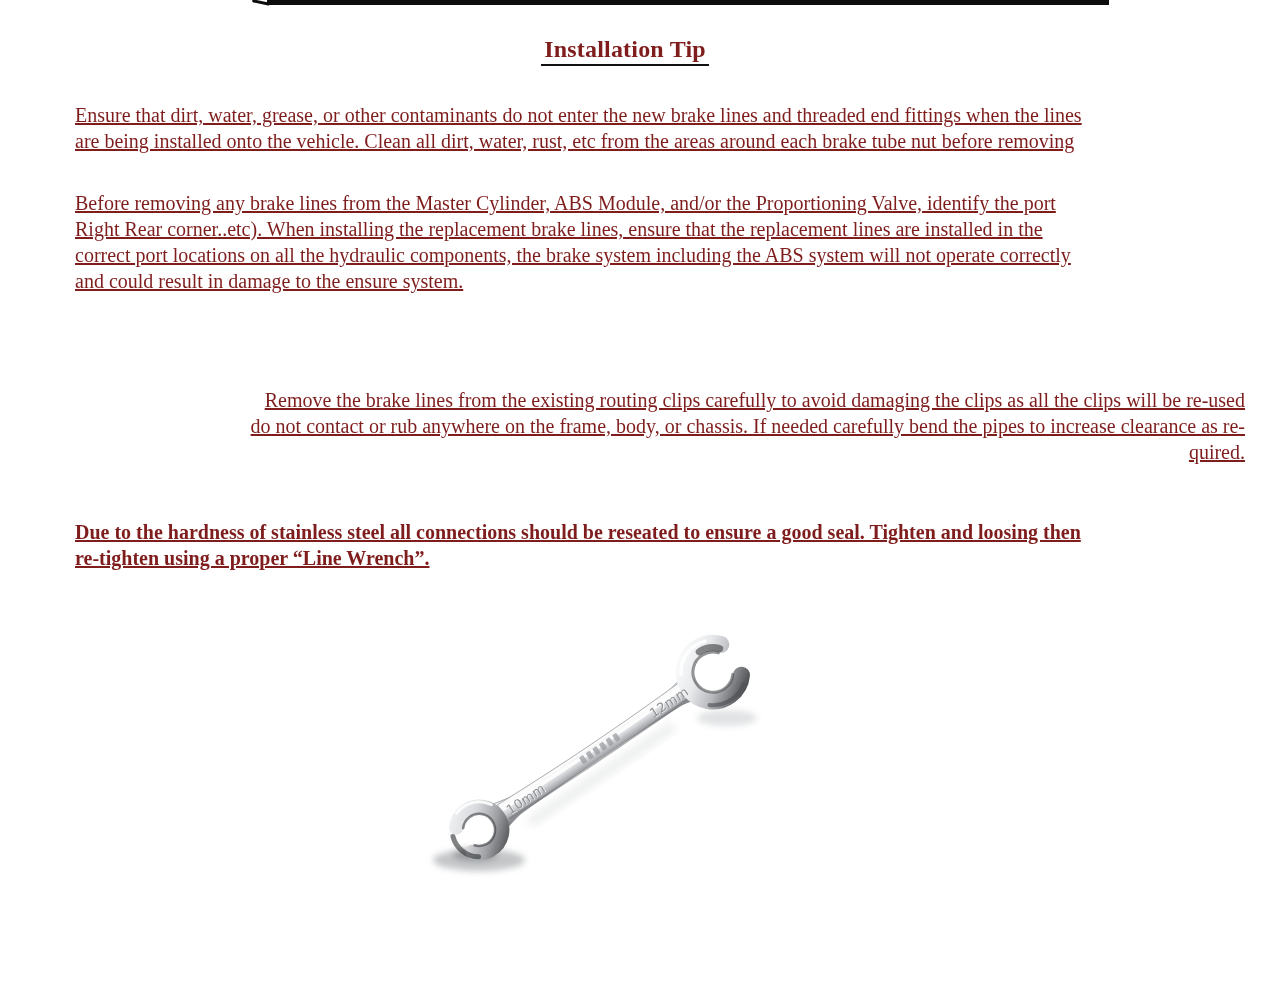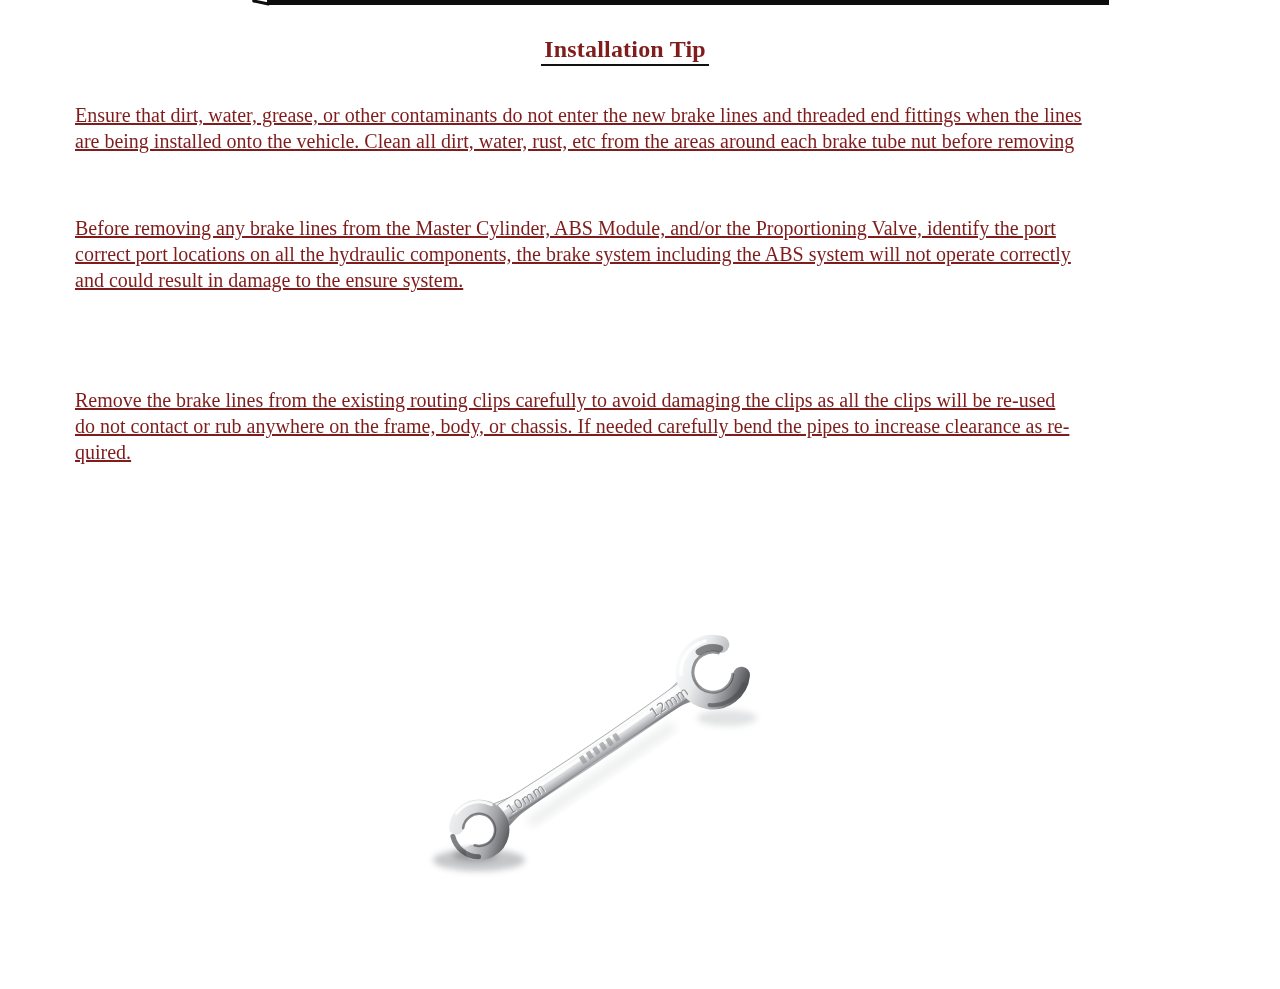--- a/index.html
+++ b/index.html
@@ -32,22 +32,22 @@
     letter-spacing:.2px;
   }
   .doc{position:absolute;left:0;top:0;width:1280px;height:989px;}
   .para{
     position:absolute;left:63px;width:1170px;
     font-size:20px;line-height:26px;
     white-space:nowrap;
   }
   .para .line{display:block;text-decoration:underline;}
   .para:nth-child(1){top:102px;}
-  .para:nth-child(2){top:215px;}
-  .para:nth-child(3){top:387px;}
+  .para:nth-child(2){top:190px;}
+  .para:nth-child(3){top:387px;text-align:right;}
   .para:nth-child(4){top:519px;font-weight:bold;}
   .wrench-wrap{position:absolute;left:415px;top:622px;width:360px;height:275px;}
   .stamp{font-family:"DejaVu Sans",sans-serif;font-size:13px;letter-spacing:.5px;}
 </style>
 </head>
 <body>
 
 <div class="page">
 
   <div class="artifact-bar"></div>
@@ -57,27 +57,32 @@
     <span class="title">Installation Tip</span>
   </div>
 
   <div class="doc">
       <div class="para normal">
         <div class="line">Ensure that dirt, water, grease, or other contaminants do not enter the new brake lines and threaded end fittings when the lines</div>
         <div class="line">are being installed onto the vehicle. Clean all dirt, water, rust, etc from the areas around each brake tube nut before removing</div>
       </div>
       <div class="para normal">
         <div class="line">Before removing any brake lines from the Master Cylinder, ABS Module, and/or the Proportioning Valve, identify the port</div>
+        <div class="line">Right Rear corner..etc). When installing the replacement brake lines, ensure that the replacement lines are installed in the</div>
         <div class="line">correct port locations on all the hydraulic components, the brake system including the ABS system will not operate correctly</div>
         <div class="line">and could result in damage to the ensure system.</div>
       </div>
       <div class="para normal">
         <div class="line">Remove the brake lines from the existing routing clips carefully to avoid damaging the clips as all the clips will be re-used</div>
         <div class="line">do not contact or rub anywhere on the frame, body, or chassis. If needed carefully bend the pipes to increase clearance as re-</div>
         <div class="line">quired.</div>
+      </div>
+      <div class="para bold">
+        <div class="line">Due to the hardness of stainless steel all connections should be reseated to ensure a good seal. Tighten and loosing then</div>
+        <div class="line">re-tighten using a proper “Line Wrench”.</div>
       </div>
     </div>
 
   <div class="wrench-wrap">
     <svg width="360" height="275" viewBox="0 0 360 275">
       <defs>
         <linearGradient id="shaftGrad" gradientUnits="userSpaceOnUse" x1="0" y1="-13" x2="0" y2="13">
           <stop offset="0" stop-color="#eceef0"></stop>
           <stop offset="0.25" stop-color="#fdfdfd"></stop>
           <stop offset="0.55" stop-color="#d3d5d8"></stop>

